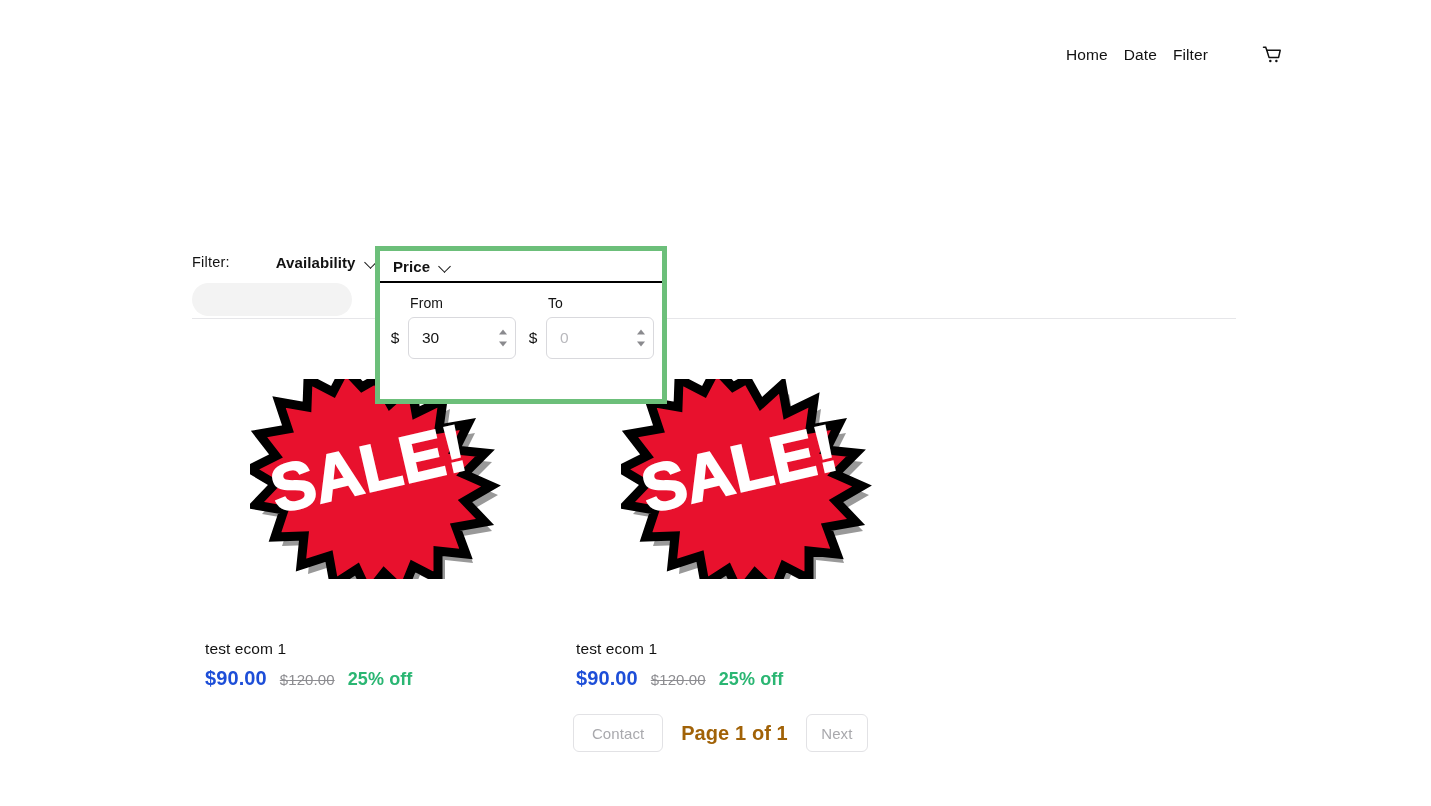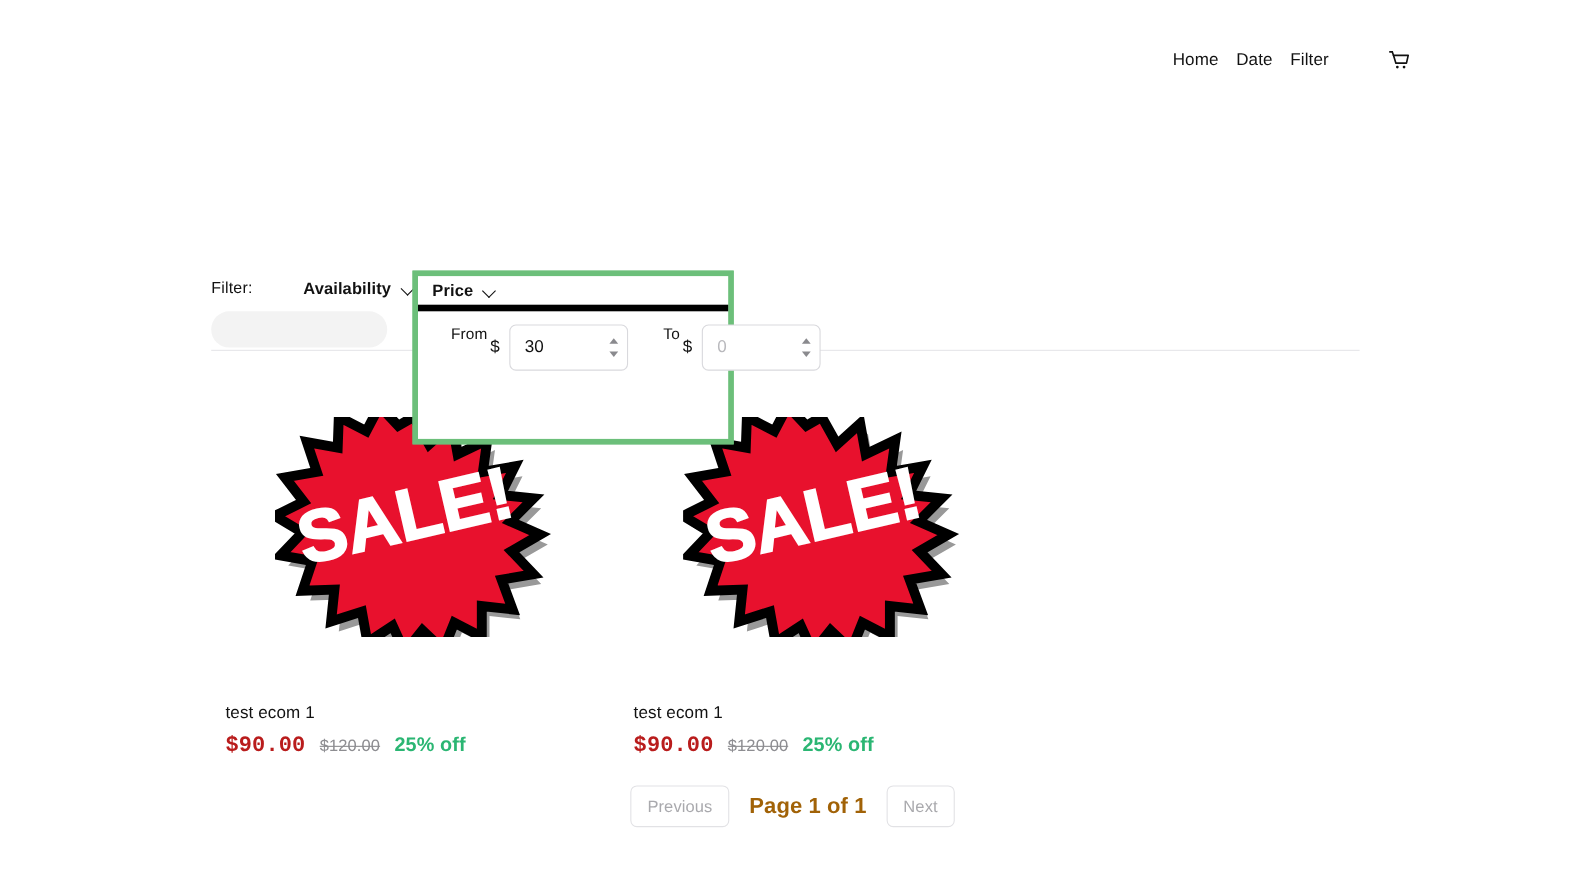--- a/index.html
+++ b/index.html
@@ -230,21 +230,21 @@
     flex-direction: column;
   }
   .price-head {
     height: 32px;
     display: flex;
     align-items: center;
     gap: 9px;
     padding: 0 0 0 13px;
     cursor: pointer;
     user-select: none;
-    border-bottom: 6px solid #000000;
+    border-bottom: 2px solid #000000;
   }
   .price-head .facet-name { font-size: 15px; }
   .price-reset-row {
     height: 44px;
     display: flex;
     align-items: center;
     justify-content: flex-end;
     padding-right: 17px;
     border-bottom: 1px solid #e6e6e9;
   }
@@ -257,21 +257,21 @@
   }
   .price-fields {
     flex: 1;
     display: flex;
     align-items: flex-start;
     padding: 12px 0 0 8px;
     gap: 10px;
   }
   .price-field {
     display: flex;
-    flex-direction: row;
+    flex-direction: column;
   }
   .price-field-label {
     font-size: 14px;
     color: #121212;
     letter-spacing: 0.1px;
     margin: 0 0 6px 22px;
   }
   .price-input-row {
     display: flex;
     align-items: center;
@@ -358,23 +358,22 @@
     margin-bottom: 9px;
   }
   .price-row {
     display: flex;
     align-items: baseline;
     gap: 13px;
   }
   .price-sale {
     font-size: 20px;
     font-weight: bold;
-    color: #b91c1c;
-    letter-spacing: 0.1px;
-    font-family: Liberation Mono, monospace;
+    color: #1d4ed8;
+    letter-spacing: 0.1px;
   }
   .price-compare {
     font-size: 15px;
     color: #8d8d91;
     text-decoration: line-through;
     letter-spacing: 0.1px;
   }
   .price-badge {
     font-size: 18px;
     color: #2bb673;
@@ -552,19 +551,19 @@
             <span class="price-sale">$90.00</span>
             <span class="price-compare">$120.00</span>
             <span class="price-badge">25% off</span>
           </div>
         </div>
       </div>
 
     </div>
 
     <div class="pagination">
-      <button class="page-btn prev">Previous</button>
+      <button class="page-btn prev">Contact</button>
       <span class="page-indicator">Page 1 of 1</span>
       <button class="page-btn next">Next</button>
     </div>
 
   </section>
 </div>
 
 </body></html>

